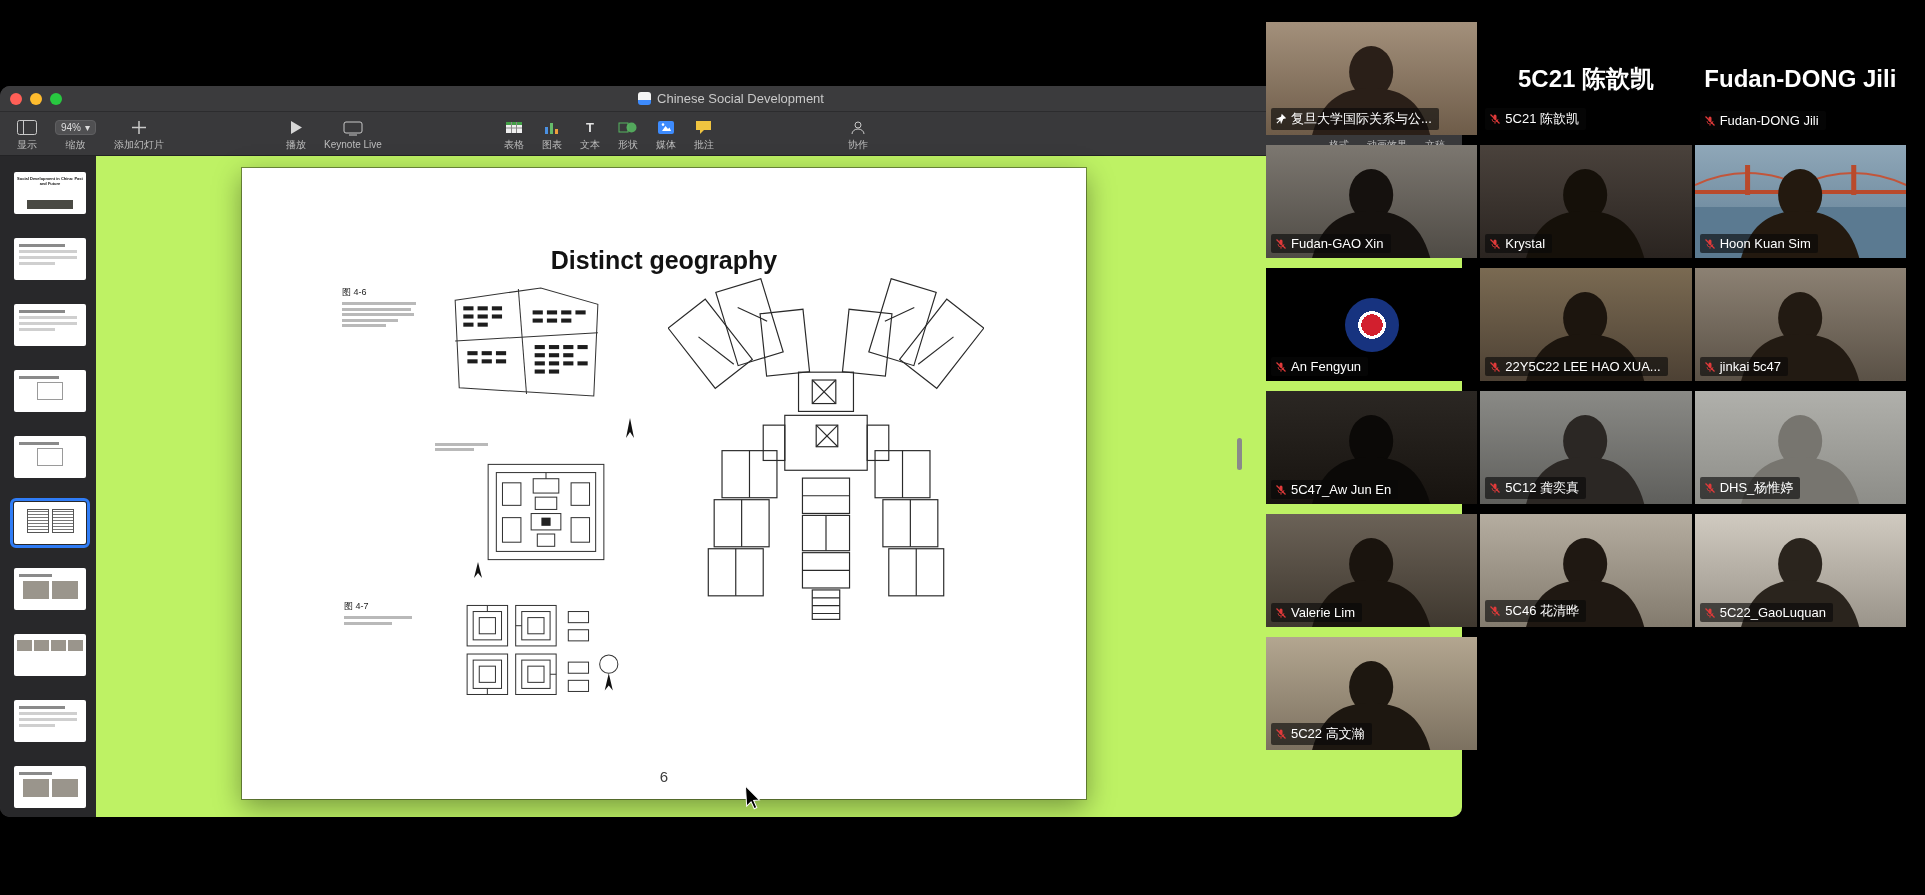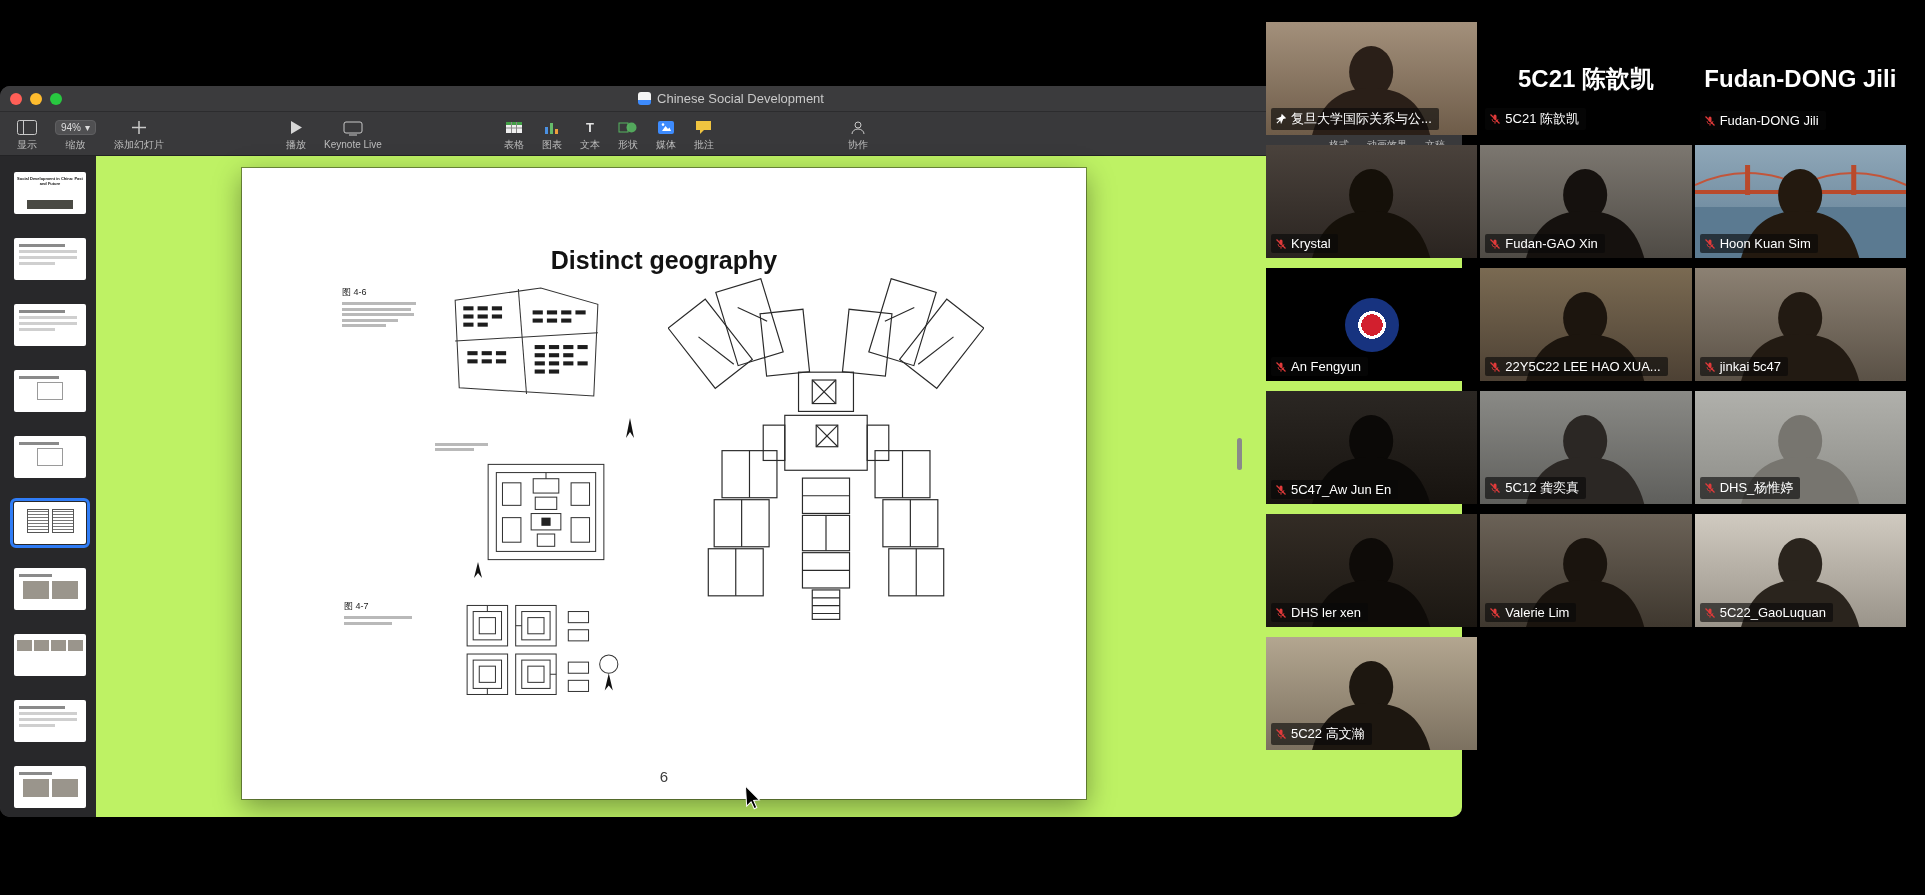--- a/index.html
+++ b/index.html
@@ -551,55 +551,55 @@
       <svg class="mic-icon" width="12" height="12" viewBox="0 0 16 16">
         <rect x="6" y="2" width="4" height="7" rx="2" fill="currentColor"></rect>
         <path d="M4 8 a4 4 0 0 0 8 0" stroke="currentColor" fill="none"></path>
         <line x1="8" y1="12" x2="8" y2="14.5" stroke="currentColor"></line>
         <line x1="2" y1="2" x2="14" y2="14" stroke="currentColor" stroke-width="1.6"></line>
       </svg>
       <span class="pname">Fudan-DONG Jili</span>
     </div>
   </div>
     <div class="tile">
+    <div class="vbg" style="background: linear-gradient(rgb(124, 119, 112), rgb(79, 75, 69));"></div>
+
+    <svg class="sil" viewBox="0 0 211 113" preserveAspectRatio="none" style="display: block;">
+      <ellipse class="pfill" cx="105" cy="50" rx="22" ry="26" fill="#15110e"></ellipse>
+      <path class="pfill" d="M46 113 C 56 76 78 66 105 66 C 132 66 154 76 164 113 Z" fill="#15110e"></path>
+    </svg>
+
+    <div class="name-tag">
+
+      <svg class="mic-icon" width="12" height="12" viewBox="0 0 16 16">
+        <rect x="6" y="2" width="4" height="7" rx="2" fill="currentColor"></rect>
+        <path d="M4 8 a4 4 0 0 0 8 0" stroke="currentColor" fill="none"></path>
+        <line x1="8" y1="12" x2="8" y2="14.5" stroke="currentColor"></line>
+        <line x1="2" y1="2" x2="14" y2="14" stroke="currentColor" stroke-width="1.6"></line>
+      </svg>
+      <span class="pname">Fudan-GAO Xin</span>
+    </div>
+  </div>
+    <div class="tile">
     <div class="vbg" style="background: linear-gradient(rgb(74, 66, 60), rgb(42, 36, 32));"></div>
 
     <svg class="sil" viewBox="0 0 211 113" preserveAspectRatio="none" style="display: block;">
       <ellipse class="pfill" cx="105" cy="50" rx="22" ry="26" fill="#151009"></ellipse>
       <path class="pfill" d="M46 113 C 56 76 78 66 105 66 C 132 66 154 76 164 113 Z" fill="#151009"></path>
     </svg>
 
     <div class="name-tag">
 
       <svg class="mic-icon" width="12" height="12" viewBox="0 0 16 16">
         <rect x="6" y="2" width="4" height="7" rx="2" fill="currentColor"></rect>
         <path d="M4 8 a4 4 0 0 0 8 0" stroke="currentColor" fill="none"></path>
         <line x1="8" y1="12" x2="8" y2="14.5" stroke="currentColor"></line>
         <line x1="2" y1="2" x2="14" y2="14" stroke="currentColor" stroke-width="1.6"></line>
       </svg>
       <span class="pname">Krystal</span>
-    </div>
-  </div>
-    <div class="tile">
-    <div class="vbg" style="background: linear-gradient(rgb(124, 119, 112), rgb(79, 75, 69));"></div>
-
-    <svg class="sil" viewBox="0 0 211 113" preserveAspectRatio="none" style="display: block;">
-      <ellipse class="pfill" cx="105" cy="50" rx="22" ry="26" fill="#15110e"></ellipse>
-      <path class="pfill" d="M46 113 C 56 76 78 66 105 66 C 132 66 154 76 164 113 Z" fill="#15110e"></path>
-    </svg>
-
-    <div class="name-tag">
-
-      <svg class="mic-icon" width="12" height="12" viewBox="0 0 16 16">
-        <rect x="6" y="2" width="4" height="7" rx="2" fill="currentColor"></rect>
-        <path d="M4 8 a4 4 0 0 0 8 0" stroke="currentColor" fill="none"></path>
-        <line x1="8" y1="12" x2="8" y2="14.5" stroke="currentColor"></line>
-        <line x1="2" y1="2" x2="14" y2="14" stroke="currentColor" stroke-width="1.6"></line>
-      </svg>
-      <span class="pname">Fudan-GAO Xin</span>
     </div>
   </div>
     <div class="tile">
     <div class="vbg" style="background: linear-gradient(rgb(143, 167, 184), rgb(95, 125, 147));"></div>
     <svg class="scene-bridge" viewBox="0 0 211 113" preserveAspectRatio="none" style="display: block;">
       <rect y="62" width="211" height="51" fill="#5b7a91"></rect>
       <path d="M0 40 Q 52 16 105 40 Q 158 16 211 40" stroke="#c2553a" fill="none" stroke-width="2"></path>
       <line x1="0" y1="47" x2="211" y2="47" stroke="#b94a2c" stroke-width="4"></line>
       <rect x="50" y="20" width="5" height="30" fill="#b94a2c"></rect>
       <rect x="156" y="20" width="5" height="30" fill="#b94a2c"></rect>
@@ -726,55 +726,55 @@
       <svg class="mic-icon" width="12" height="12" viewBox="0 0 16 16">
         <rect x="6" y="2" width="4" height="7" rx="2" fill="currentColor"></rect>
         <path d="M4 8 a4 4 0 0 0 8 0" stroke="currentColor" fill="none"></path>
         <line x1="8" y1="12" x2="8" y2="14.5" stroke="currentColor"></line>
         <line x1="2" y1="2" x2="14" y2="14" stroke="currentColor" stroke-width="1.6"></line>
       </svg>
       <span class="pname">DHS_杨惟婷</span>
     </div>
   </div>
     <div class="tile">
-    <div class="vbg" style="background: linear-gradient(rgb(51, 44, 37), rgb(27, 23, 18));"></div>
-
-    <svg class="sil" viewBox="0 0 211 113" preserveAspectRatio="none" style="display: block;">
-      <ellipse class="pfill" cx="105" cy="50" rx="22" ry="26" fill="#0e0b08"></ellipse>
-      <path class="pfill" d="M46 113 C 56 76 78 66 105 66 C 132 66 154 76 164 113 Z" fill="#0e0b08"></path>
-    </svg>
-
-    <div class="name-tag">
-
-      <svg class="mic-icon" width="12" height="12" viewBox="0 0 16 16">
-        <rect x="6" y="2" width="4" height="7" rx="2" fill="currentColor"></rect>
-        <path d="M4 8 a4 4 0 0 0 8 0" stroke="currentColor" fill="none"></path>
-        <line x1="8" y1="12" x2="8" y2="14.5" stroke="currentColor"></line>
-        <line x1="2" y1="2" x2="14" y2="14" stroke="currentColor" stroke-width="1.6"></line>
-      </svg>
-      <span class="pname">DHS ler xen</span>
-    </div>
-  </div>
-    <div class="tile">
     <div class="vbg" style="background: linear-gradient(rgb(107, 98, 87), rgb(63, 56, 47));"></div>
 
     <svg class="sil" viewBox="0 0 211 113" preserveAspectRatio="none" style="display: block;">
       <ellipse class="pfill" cx="105" cy="50" rx="22" ry="26" fill="#1a140e"></ellipse>
       <path class="pfill" d="M46 113 C 56 76 78 66 105 66 C 132 66 154 76 164 113 Z" fill="#1a140e"></path>
     </svg>
 
     <div class="name-tag">
 
       <svg class="mic-icon" width="12" height="12" viewBox="0 0 16 16">
         <rect x="6" y="2" width="4" height="7" rx="2" fill="currentColor"></rect>
         <path d="M4 8 a4 4 0 0 0 8 0" stroke="currentColor" fill="none"></path>
         <line x1="8" y1="12" x2="8" y2="14.5" stroke="currentColor"></line>
         <line x1="2" y1="2" x2="14" y2="14" stroke="currentColor" stroke-width="1.6"></line>
       </svg>
       <span class="pname">Valerie Lim</span>
+    </div>
+  </div>
+    <div class="tile">
+    <div class="vbg" style="background: linear-gradient(rgb(181, 173, 160), rgb(131, 123, 110));"></div>
+
+    <svg class="sil" viewBox="0 0 211 113" preserveAspectRatio="none" style="display: block;">
+      <ellipse class="pfill" cx="105" cy="50" rx="22" ry="26" fill="#1f1812"></ellipse>
+      <path class="pfill" d="M46 113 C 56 76 78 66 105 66 C 132 66 154 76 164 113 Z" fill="#1f1812"></path>
+    </svg>
+
+    <div class="name-tag">
+
+      <svg class="mic-icon" width="12" height="12" viewBox="0 0 16 16">
+        <rect x="6" y="2" width="4" height="7" rx="2" fill="currentColor"></rect>
+        <path d="M4 8 a4 4 0 0 0 8 0" stroke="currentColor" fill="none"></path>
+        <line x1="8" y1="12" x2="8" y2="14.5" stroke="currentColor"></line>
+        <line x1="2" y1="2" x2="14" y2="14" stroke="currentColor" stroke-width="1.6"></line>
+      </svg>
+      <span class="pname">5C46 花清晔</span>
     </div>
   </div>
     <div class="tile">
     <div class="vbg" style="background: linear-gradient(rgb(208, 202, 192), rgb(154, 148, 138));"></div>
 
     <svg class="sil" viewBox="0 0 211 113" preserveAspectRatio="none" style="display: block;">
       <ellipse class="pfill" cx="105" cy="50" rx="22" ry="26" fill="#2a241d"></ellipse>
       <path class="pfill" d="M46 113 C 56 76 78 66 105 66 C 132 66 154 76 164 113 Z" fill="#2a241d"></path>
     </svg>
 

